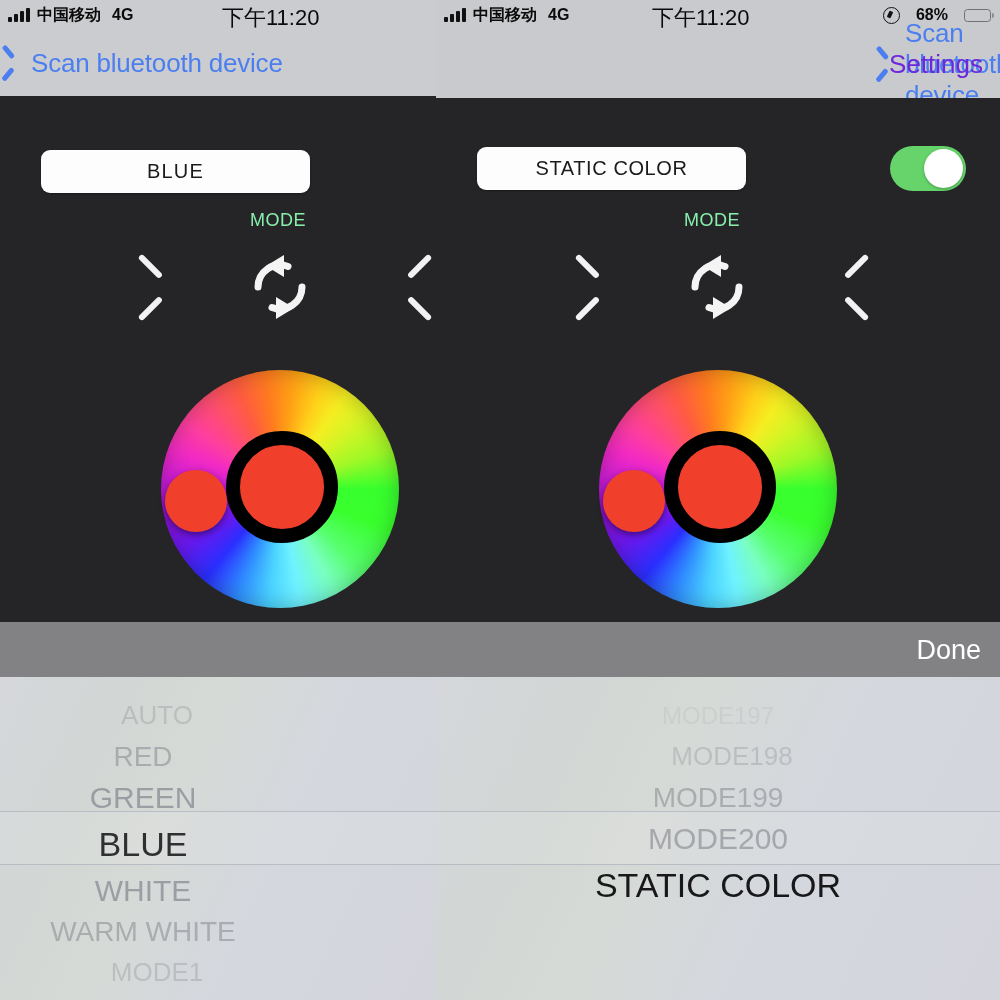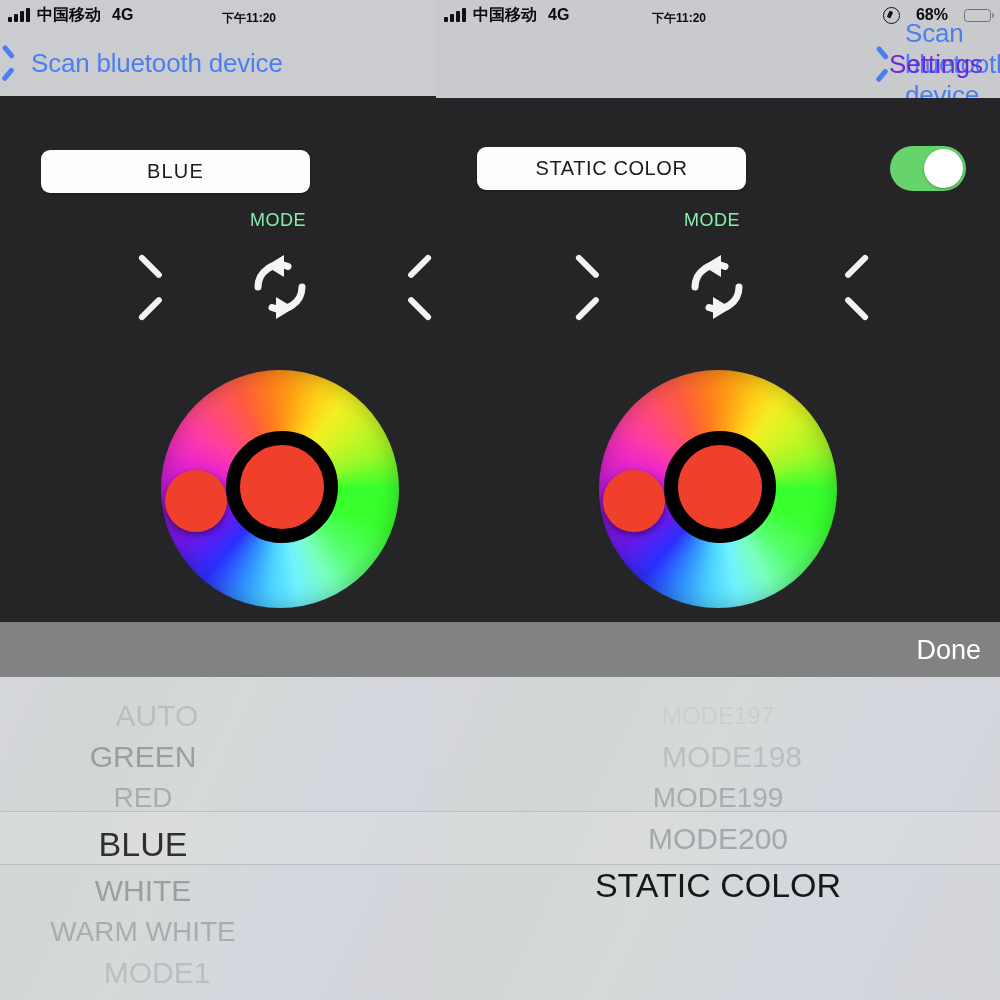--- a/index.html
+++ b/index.html
@@ -10,21 +10,21 @@
   
   .panel{position:absolute;top:0;height:1000px;overflow:hidden;}
   .panel-left{left:0;width:436px;}
   .panel-right{left:436px;width:564px;}
 
   
   .statusbar{position:absolute;left:0;top:0;height:30px;width:100%;
     background:#cbcccf;color:#0b0b0b;font-size:17px;font-weight:bold;}
   .panel-right .statusbar{background:#c9cacd;}
   .sb-left{position:absolute;left:8px;top:1px;display:flex;align-items:center;gap:7px;height:28px;}
-  .sb-center{position:absolute;top:4px;height:28px;display:flex;align-items:center;font-size:12px;font-weight:bold;}
+  .sb-center{position:absolute;top:4px;height:28px;display:flex;align-items:center;font-size:22px;font-weight:normal;}
   .panel-left .sb-center{left:222px;}
   .panel-right .sb-center{left:216px;}
   .sb-right{position:absolute;right:9px;top:2px;display:flex;align-items:center;gap:16px;height:26px;font-size:16px;font-weight:bold;}
 
   .signal{display:inline-flex;align-items:flex-end;gap:2px;height:14px;}
   .signal i{display:block;width:4px;background:#111;border-radius:1px;}
   .signal i:nth-child(1){height:5px;}
   .signal i:nth-child(2){height:8px;}
   .signal i:nth-child(3){height:11px;}
   .signal i:nth-child(4){height:14px;}
@@ -122,21 +122,21 @@
   .picker{position:absolute;left:0;top:677px;width:100%;height:323px;
     background:linear-gradient(115deg,#d5d7db 0%,#d2d6d4 22%,#d6dad6 38%,#d4d7dd 62%,#d3d5db 100%);
     overflow:hidden;}
   .picker-rows{position:absolute;left:0;width:100%;}
   .panel-left .picker-rows{top:18px;}
   .panel-right .picker-rows{top:18px;}
   .prow{height:41px;display:flex;align-items:center;justify-content:center;
     color:#8b8e94;white-space:nowrap;cursor:pointer;}
   .panel-left .prow{padding-right:150px;}
   .panel-right .prow{}
-  .prow.f1{font-size:30px;opacity:.34;margin-left:28px;}
+  .prow.f1{font-size:26px;opacity:.34;margin-left:28px;}
   .prow.f2{font-size:28px;opacity:.58;}
   .prow.f3{font-size:30px;opacity:.78;}
   .prow.sel{font-size:34px;color:#18181a;opacity:1;height:52px;}
   .prow.ghost{font-size:24px;opacity:.14;}
   .picker-band{position:absolute;left:0;width:100%;top:134px;height:52px;
     border-top:1px solid #b9bcc3;border-bottom:1px solid #b9bcc3;
     background:rgba(255,255,255,0.10);pointer-events:none;}
 </style>
 </head>
 <body>
@@ -190,22 +190,22 @@
       </div>
     </div>
 
     <div class="toolbar">
       <div class="toolbar-done"></div>
     </div>
 
     <div class="picker">
       <div class="picker-rows">
         <div class="prow f1">AUTO</div>
+        <div class="prow f2">RED</div>
         <div class="prow f3">GREEN</div>
-        <div class="prow f2">RED</div>
         <div class="prow sel">BLUE</div>
         <div class="prow f3">WHITE</div>
         <div class="prow f2">WARM WHITE</div>
         <div class="prow f1">MODE1</div>
         <div class="prow ghost">MODE2</div>
       </div>
       <div class="picker-band"></div>
     </div>
   </div>
 

